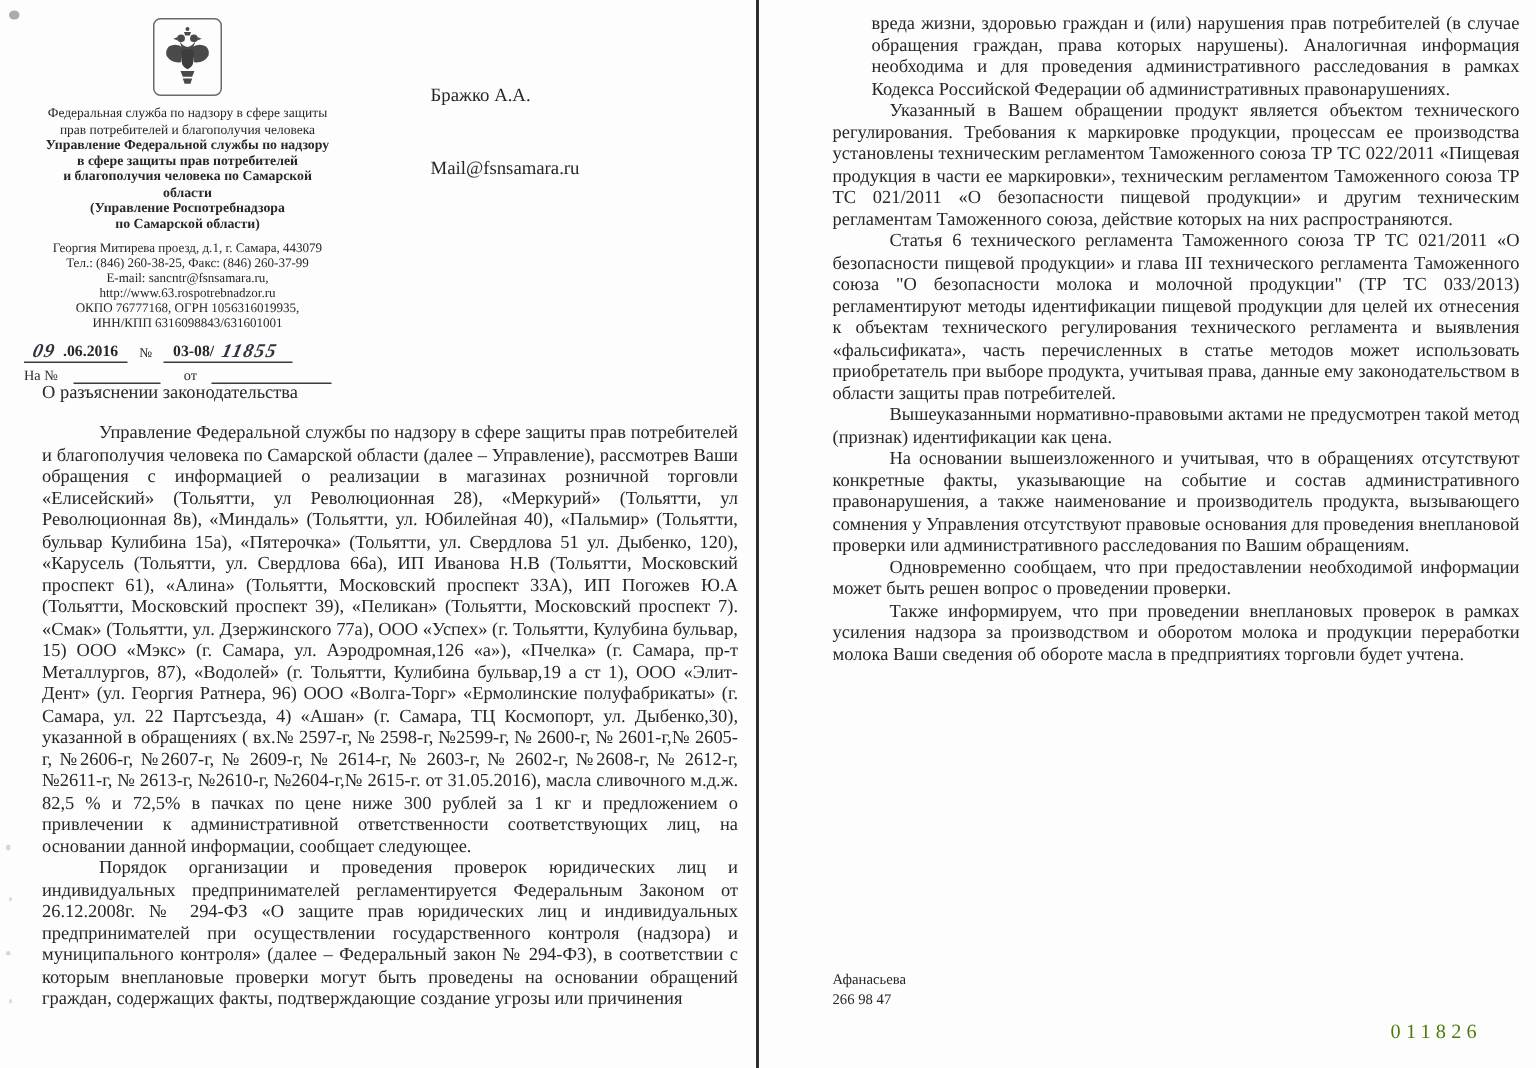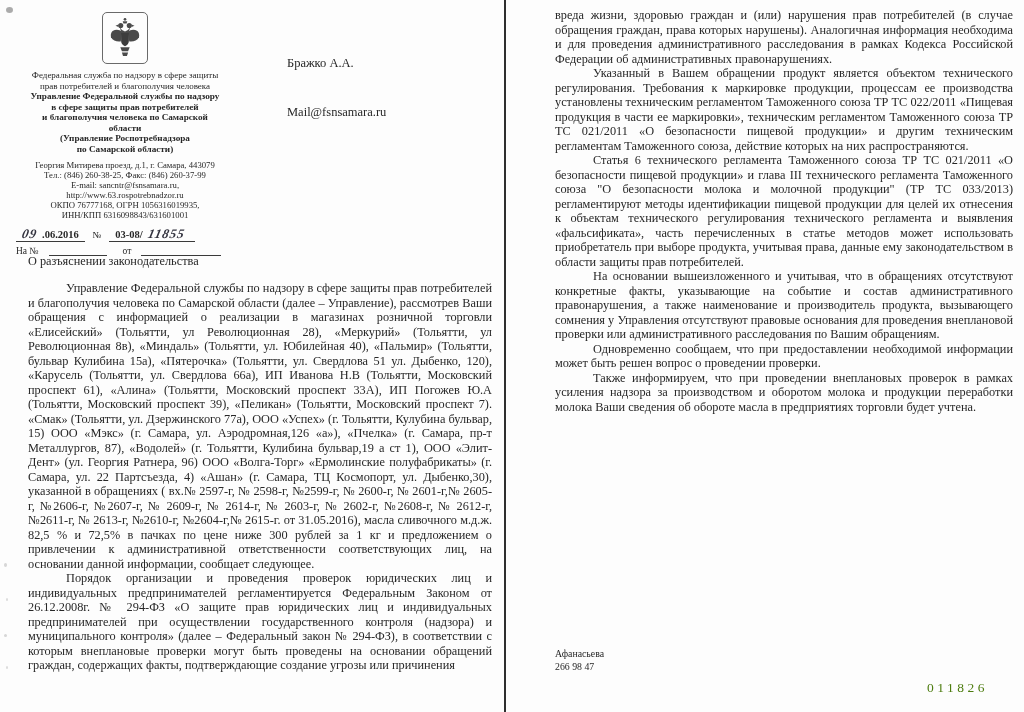--- a/index.html
+++ b/index.html
@@ -36,21 +36,21 @@
   .blank.b2 { width:80px; margin-left:10px; }
   .ref-ot { margin-left:16px; }
 
   .addressee { position:absolute; left:287px; top:56px; font-size:12.5px; }
   .addr-email { margin-top:34px; }
 
   .subject { position:absolute; left:28px; top:254px; font-size:12.3px; }
 
   .body-text { font-size:12.3px; line-height:14.5px; text-align:justify; }
   .body-text p { margin:0; text-indent:38px; }
-  .body-text p.cont { text-indent:0; }
+  .body-text p.cont { text-indent:0;margin-left:26px; }
   .body-left  { position:absolute; left:28px; top:281px; width:464px; }
   .body-right { position:absolute; left:48px; top:8px;  width:458px; }
 
   .sig-block { position:absolute; left:48px; top:516px; width:458px; height:52px; }
   .sig-title { position:absolute; left:0;    top:14px; font-size:12.5px; }
   .sig-script{ position:absolute; left:150px; top:2px; }
   .sig-name  { position:absolute; left:344px; top:12px; font-size:12.5px; }
 
   .executor { position:absolute; left:48px; top:648px; font-size:9.8px; line-height:12.5px; }
 
@@ -147,20 +147,21 @@
   </div>
 
   <div class="divider"></div>
 
   <div class="page page-right">
 
     <div class="body-text body-right">
       <p class="cont">вреда жизни, здоровью граждан и (или)  нарушения прав потребителей (в случае обращения граждан, права которых нарушены). Аналогичная информация необходима и для проведения административного расследования в рамках Кодекса Российской Федерации об административных правонарушениях.</p>
       <p>Указанный в Вашем обращении продукт является объектом технического регулирования. Требования к маркировке продукции, процессам ее производства установлены техническим регламентом Таможенного союза ТР ТС 022/2011 «Пищевая продукция в части ее маркировки», техническим регламентом Таможенного союза ТР ТС 021/2011 «О безопасности пищевой продукции» и другим техническим регламентам Таможенного союза, действие которых на них распространяются.</p>
       <p>Статья 6 технического регламента Таможенного союза ТР ТС 021/2011 «О безопасности пищевой продукции» и глава III технического регламента Таможенного союза "О безопасности молока и молочной продукции" (ТР ТС 033/2013) регламентируют методы идентификации пищевой продукции для целей их отнесения к объектам технического регулирования технического регламента и выявления «фальсификата», часть перечисленных в статье методов может использовать приобретатель при выборе продукта, учитывая права, данные ему законодательством в области защиты прав потребителей.</p>
+      <p>Вышеуказанными нормативно-правовыми актами не предусмотрен такой метод (признак) идентификации как цена.</p>
       <p>На основании вышеизложенного и учитывая, что в обращениях отсутствуют конкретные факты, указывающие на событие и состав административного правонарушения, а также наименование и производитель продукта, вызывающего сомнения у Управления отсутствуют правовые основания для проведения внеплановой проверки или административного расследования по Вашим обращениям.</p>
       <p>Одновременно сообщаем, что при предоставлении необходимой информации может быть решен вопрос о проведении проверки.</p>
       <p>Также информируем, что при проведении внеплановых проверок в рамках усиления надзора за производством и оборотом  молока и продукции переработки молока Ваши сведения об обороте масла в предприятиях торговли будет учтена.</p>
     </div>
 
 
     <div class="executor">
       <div>Афанасьева</div>
       <div>266 98 47</div>
     </div>

